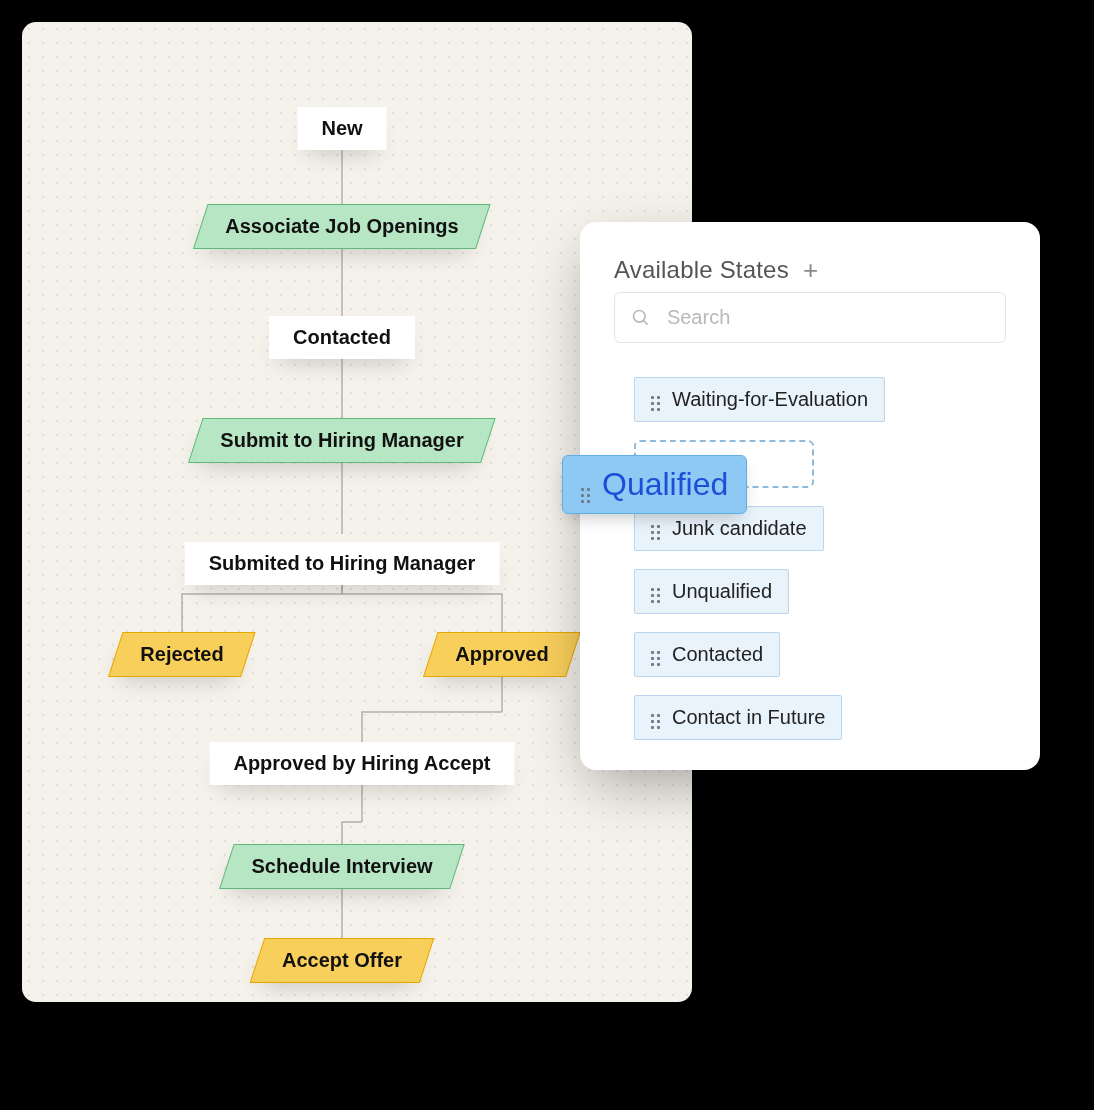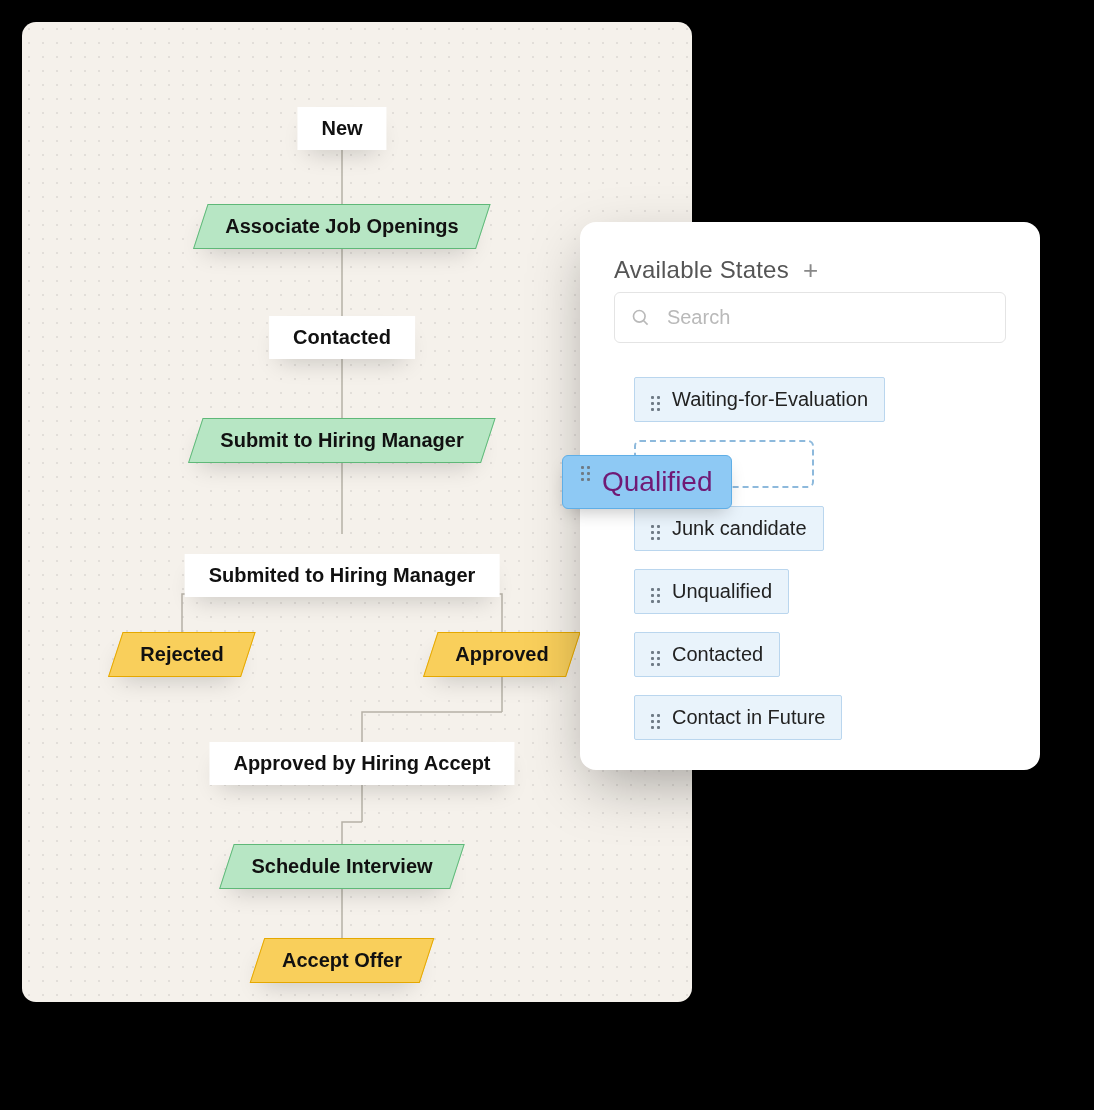--- a/index.html
+++ b/index.html
@@ -59,21 +59,21 @@
     border: 1px solid #e5a800;
     transform: translateX(-50%) skewX(-18deg);
   }
   .chip.para-amber > span { display:inline-block; transform: skewX(18deg); }
 
   
   .n-new        { left: 320px; top: 85px; }
   .n-assoc-open { left: 320px; top: 182px; }
   .n-associated { left: 320px; top: 294px; }
   .n-submit     { left: 320px; top: 396px; }
-  .n-submitted  { left: 320px; top: 532px; text-align: center; }
+  .n-submitted  { left: 320px; top: 520px; text-align: center; }
   .n-rejected   { left: 160px; top: 610px; }
   .n-approved   { left: 480px; top: 610px; }
   .n-approvedby { left: 340px; top: 720px; }
   .n-schedule   { left: 320px; top: 822px; }
   .n-accept     { left: 320px; top: 916px; }
 
   
   .panel {
     position: absolute;
     left: 580px;
@@ -147,28 +147,28 @@
     height: 48px;
     border: 2px dashed #8db9dc;
     border-radius: 6px;
   }
 
   .drag-chip {
     position: absolute;
     left: -52px;
     top: 78px;
     display:flex;
-    align-items:flex-start;
+    align-items:flex-end;
     gap:12px;
     background: #8ec9f4;
     border: 1px solid #5faee6;
     border-radius: 6px;
     padding: 10px 18px;
-    font-size: 28px;
-    color: #701a75;
+    font-size: 32px;
+    color: #1d4ed8;
     box-shadow: 0 8px 18px -6px rgba(0,0,0,0.25);
     cursor: grabbing;
     z-index: 20;
   }
 </style>
 </head>
 <body>
 
 <div class="canvas">
   <svg class="connectors">

